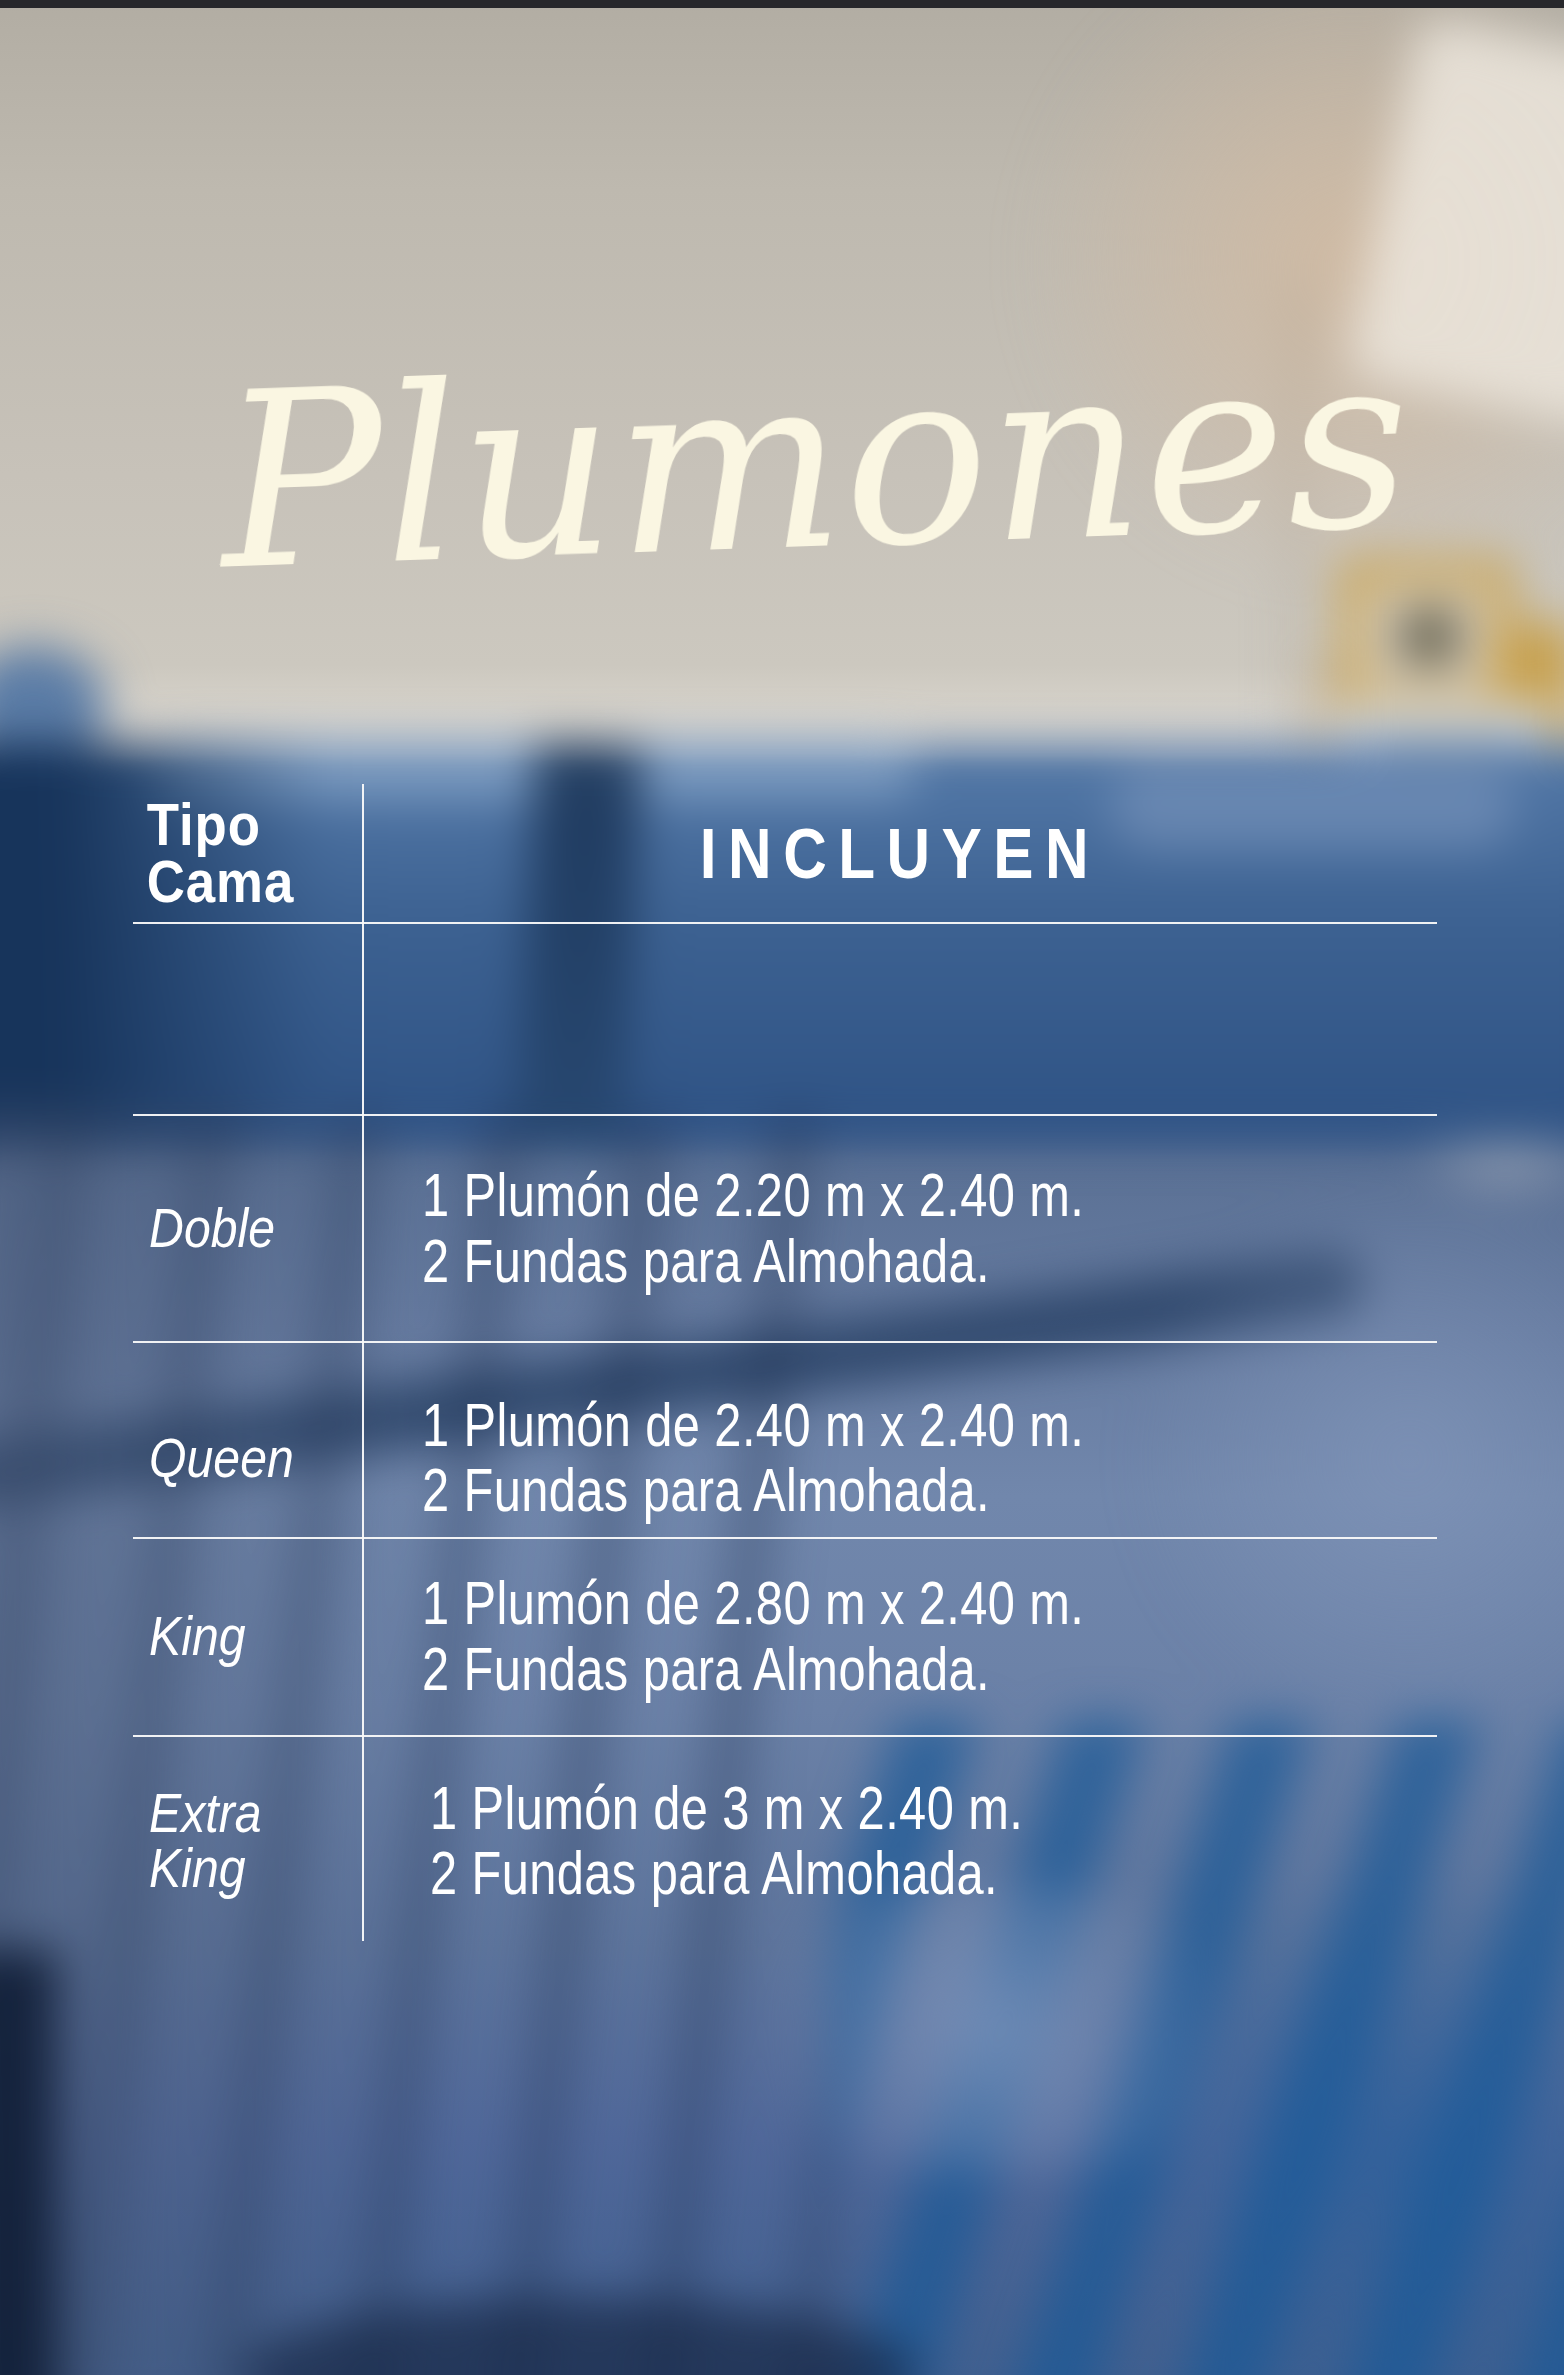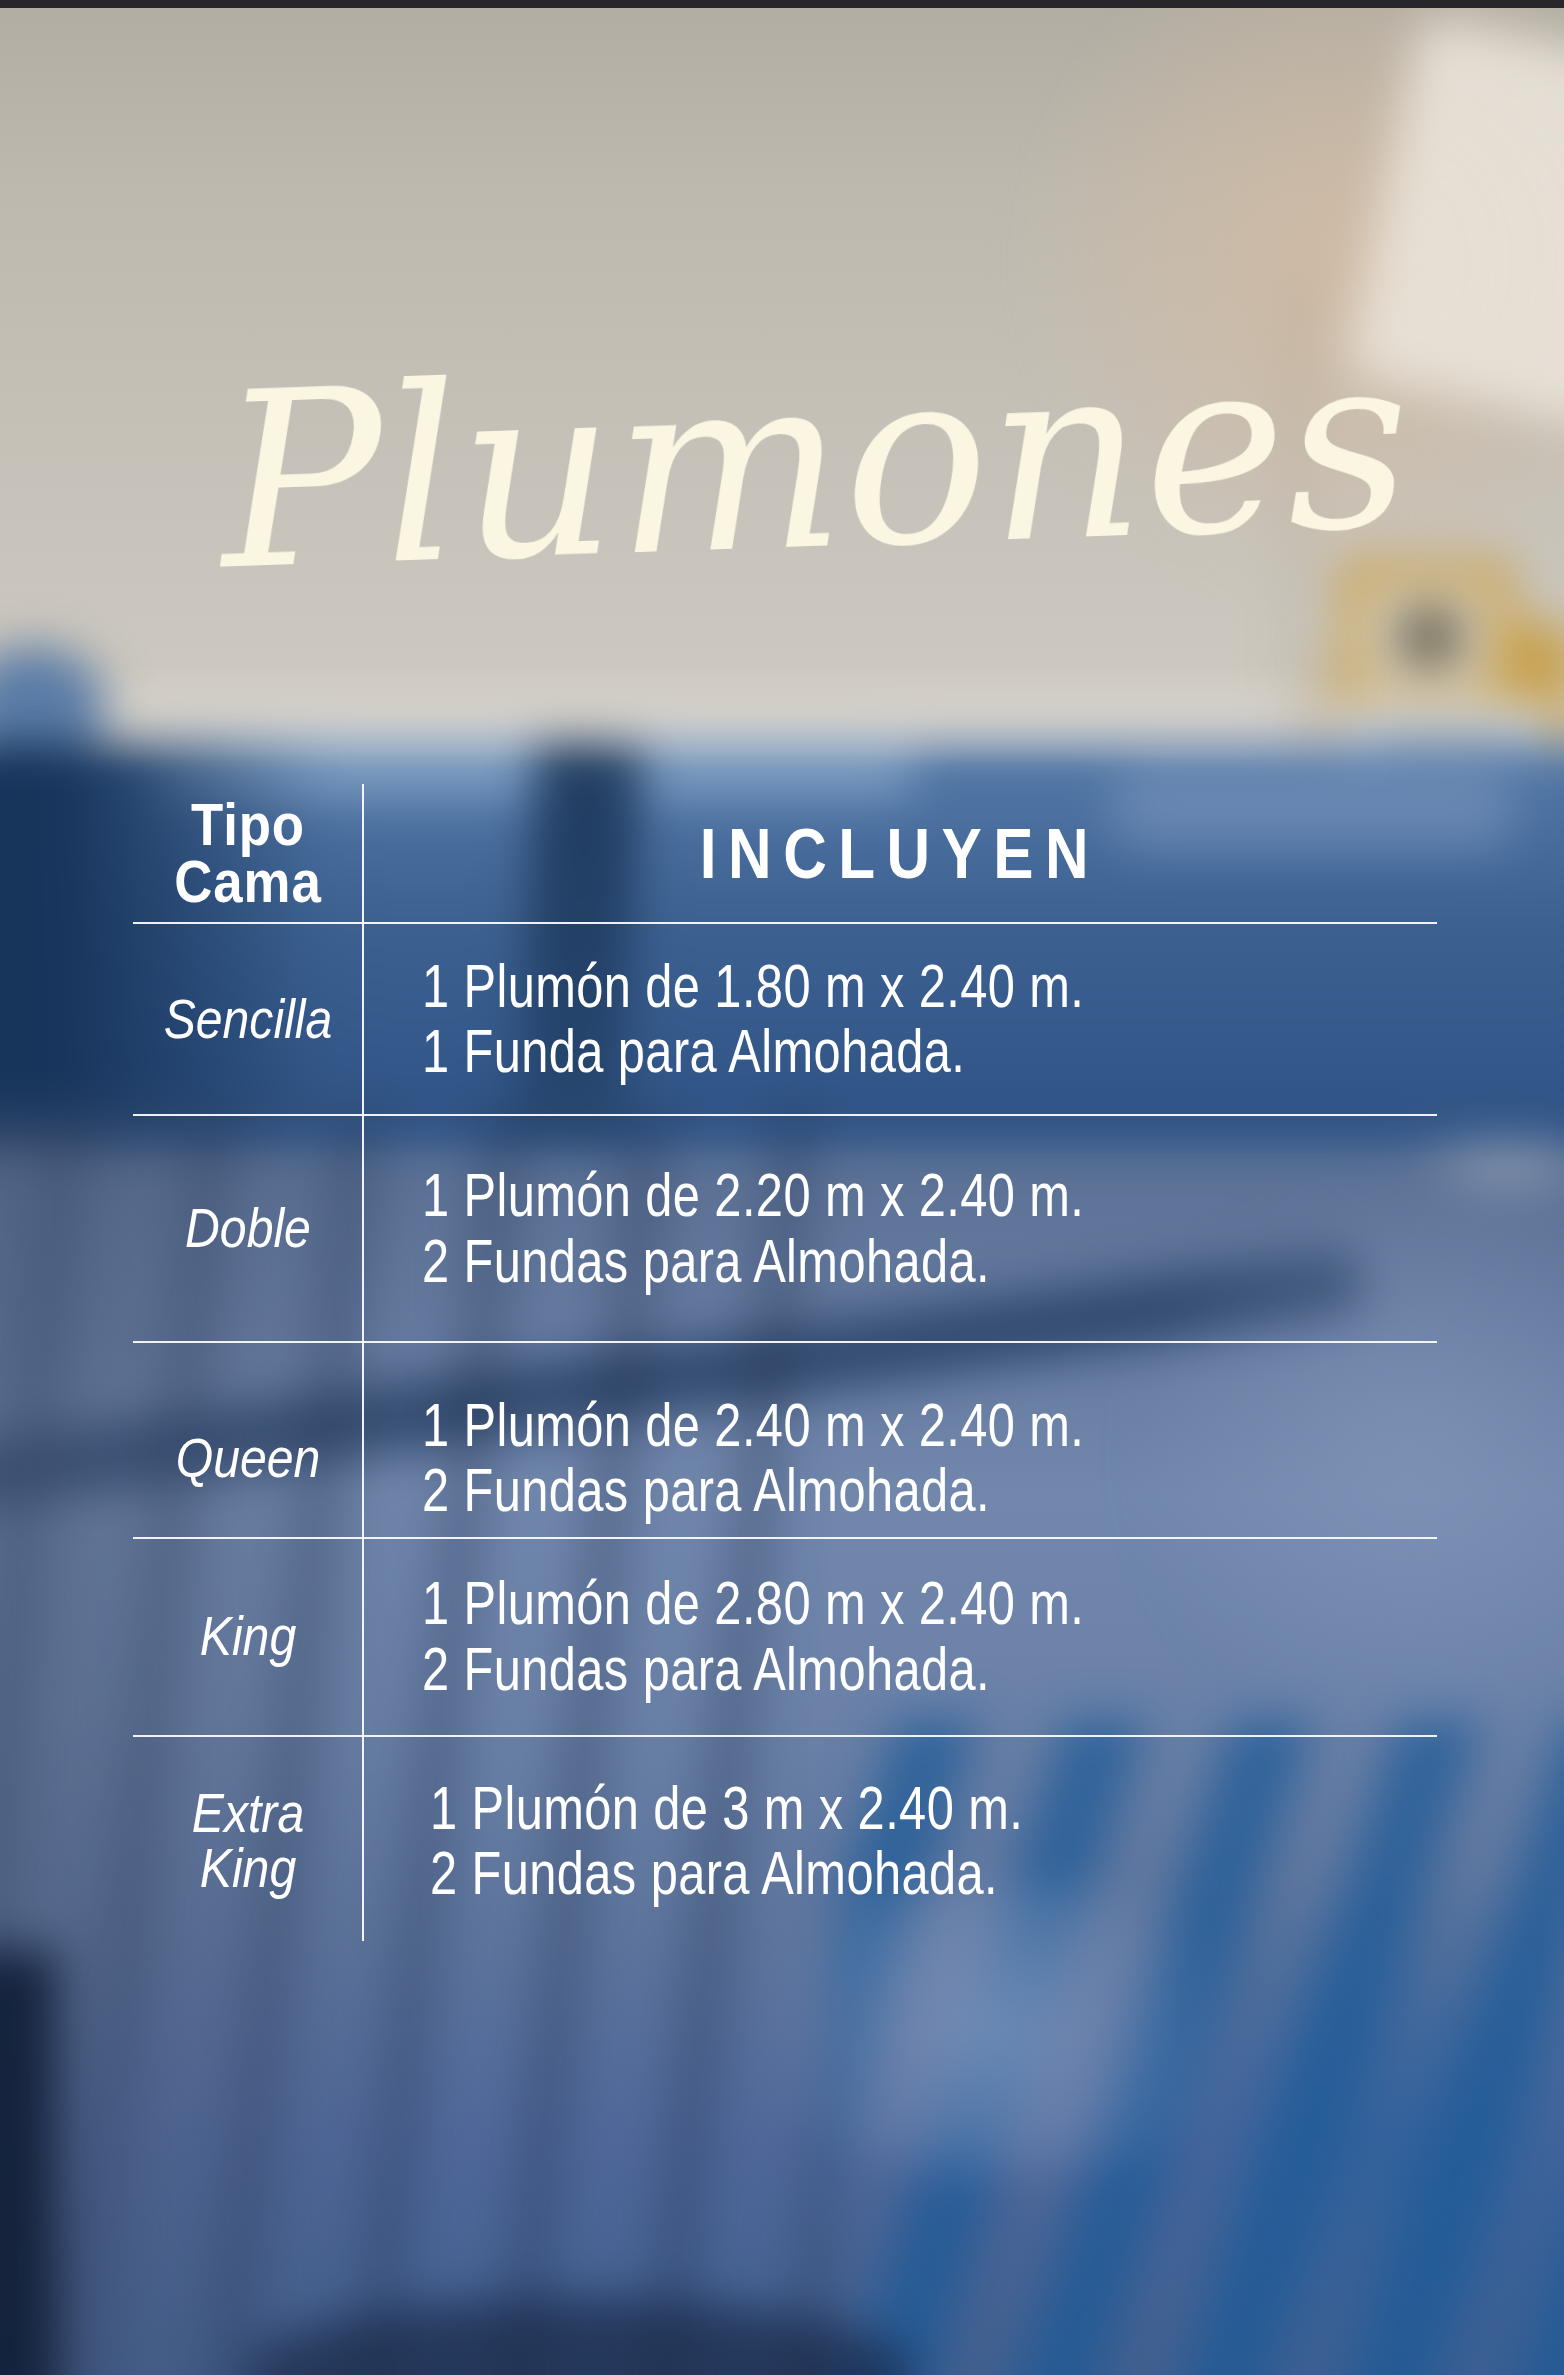--- a/index.html
+++ b/index.html
@@ -60,21 +60,21 @@
   .bldark{left:-48px;top:1950px;width:106px;height:483px;background:#101d35;opacity:.9;}
   .bcdark{left:241px;top:2298px;width:676px;height:154px;background:rgba(24,40,70,.7);border-radius:50%;}
   
   .topbar{position:absolute;left:0;top:0;width:1564px;height:7.7px;background:#27272b;}
   .title{position:absolute;left:222px;top:319px;width:1120px;height:386px;
          text-align:center;color:#faf6e2;font-family:"DejaVu Serif",serif;
          font-style:italic;font-size:241px;line-height:1.2;transform:rotate(-2deg);}
   .vline{position:absolute;left:362px;top:784px;width:1.9px;height:1157px;background:rgba(250,250,250,.95);}
   .hline{position:absolute;left:133px;width:1304px;height:1.9px;background:rgba(250,250,250,.95);}
   .row{position:absolute;left:133px;width:1304px;display:flex;align-items:center;color:#fff;}
-  .lcell{width:230px;text-align:center;}
+  .lcell{width:230px;}
   .hdr1{font-weight:bold;font-size:60px;line-height:.95;transform:scaleX(.88);letter-spacing:1px;}
   .hdr2{flex:1;text-align:center;font-weight:bold;font-size:71px;letter-spacing:13.5px;
         transform:scaleX(.85);}
   .lbl{font-style:italic;font-size:56px;line-height:.98;transform:scaleX(.86);}
   .content{margin-left:59px;font-size:61px;line-height:1.07;letter-spacing:0.5px;
         transform:scaleX(.8);transform-origin:left center;text-align:left;}
   .content div, .hdr1 div, .lbl div{white-space:nowrap;}
 </style>
 </head>
 <body>
@@ -128,32 +128,20 @@
   <div class="row" style="top:784px;height:138px;">
     <div class="lcell">
       <div class="hdr1">
         <div>Tipo</div>
         <div>Cama</div>
       </div>
     </div>
     <div class="hdr2">INCLUYEN</div>
   </div>
 
-  <div class="row" style="top:923px;height:192px;">
-    <div class="lcell">
-        <div class="lbl">
-      <div>Sencilla</div>
-
-    </div>
-      </div>
-    <div class="content">
-      <div>1 Plumón de 1.80 m x 2.40 m.</div>
-      <div>1 Funda para Almohada.</div>
-    </div>
-  </div>
 
   <div class="row" style="top:1115px;height:227px;">
     <div class="lcell">
         <div class="lbl">
       <div>Doble</div>
 
     </div>
       </div>
     <div class="content">
       <div>1 Plumón de 2.20 m x 2.40 m.</div>

